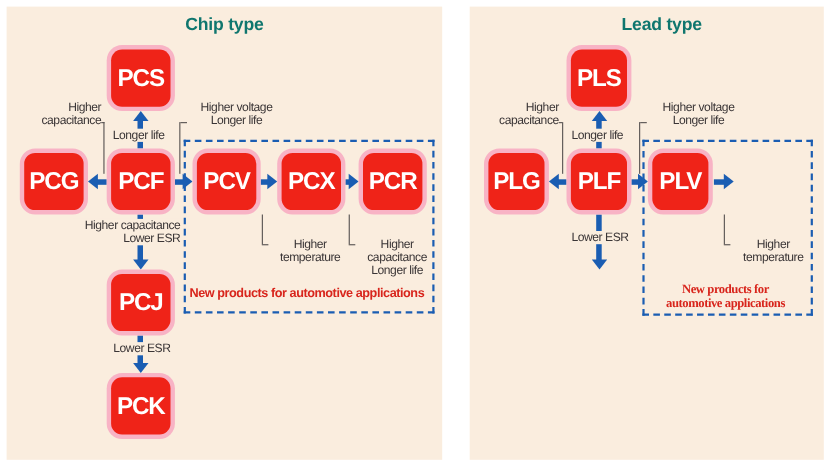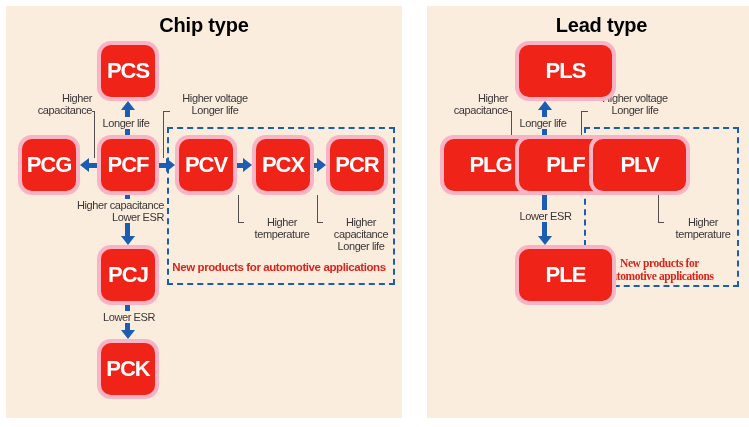--- a/index.html
+++ b/index.html
@@ -2,23 +2,23 @@
 <html><head>
 <meta charset="utf-8">
 <style>
   html,body{margin:0;padding:0;background:#ffffff;}
   .canvas{position:relative;width:749px;height:427px;background:#ffffff;overflow:hidden;
           font-family:"Liberation Sans",sans-serif;}
   .panel{position:absolute;top:6px;height:412px;background:#FAEDDE;}
   .panel-chip{left:6px;width:396px;}
   .panel-lead{left:427px;width:349px;}
   .panel-title{position:absolute;left:0;right:0;top:8px;margin:0;text-align:center;
-               font-size:20px;font-weight:700;color:#000000;letter-spacing:-0.2px;}
+               font-size:16px;font-weight:700;color:#0f766e;letter-spacing:-0.2px;}
   .node{position:absolute;width:62px;height:60px;background:#F8B3C5;border-radius:14px;}
-  .panel-lead .node{width:59px;padding-left:42px;}
+  .panel-lead .node{width:59px;}
   .node .inner{position:absolute;left:4px;right:4px;top:4px;bottom:4px;background:#EF2318;
                border-radius:10px;display:flex;align-items:center;justify-content:center;
                color:#ffffff;font-weight:700;font-size:22px;letter-spacing:-1px;}
   .h-arrow{position:absolute;height:14px;}
   .h-arrow i{display:block;position:absolute;}
   .h-arrow .shaft{top:5px;height:5px;left:0;right:7px;background:#1A5DB2;}
   .h-arrow .head{right:0;top:0;width:0;height:0;border-top:7px solid transparent;
                  border-bottom:7px solid transparent;border-left:9px solid #1A5DB2;}
   .h-arrow.left .shaft{left:7px;right:0;}
   .h-arrow.left .head{left:0;right:auto;border-left:none;border-right:9px solid #1A5DB2;}
@@ -181,18 +181,15 @@
       </div>
     <div class="node" style="left:13px;top:129px;">
         <div class="inner">PLG</div>
       </div>
     <div class="node" style="left:88px;top:129px;">
         <div class="inner">PLF</div>
       </div>
     <div class="node" style="left:162px;top:129px;">
         <div class="inner">PLV</div>
       </div>
-    <div class="node" style="left:88px;top:239px;">
-        <div class="inner">PLE</div>
-      </div>
   </section>
 
 </div>
 
 </body></html>

